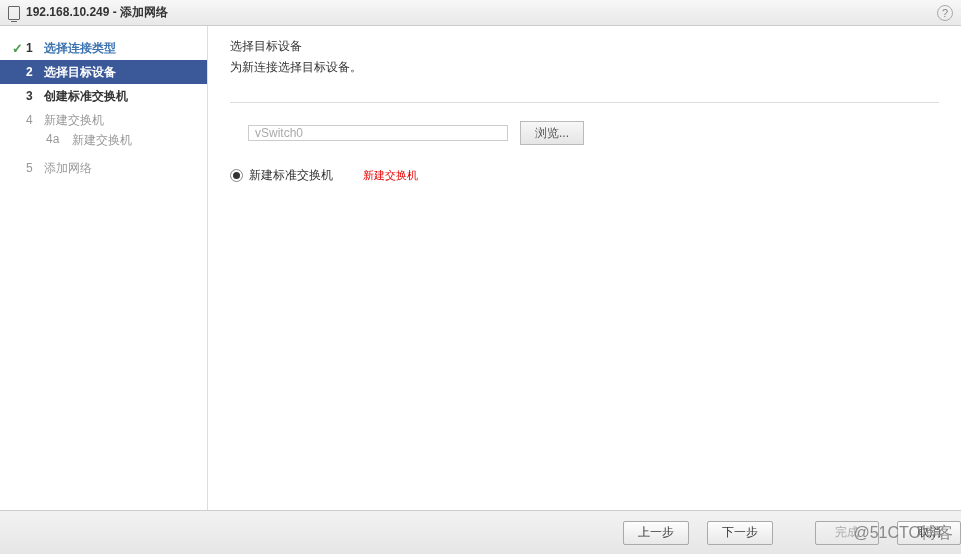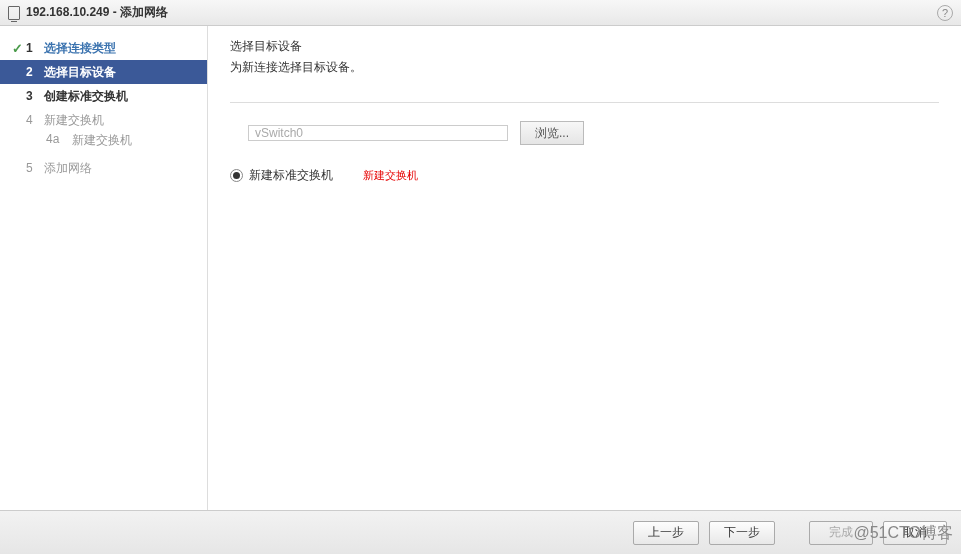--- a/index.html
+++ b/index.html
@@ -152,22 +152,22 @@
     }
     .footer {
       position: absolute;
       bottom: 0; left: 0; right: 0;
       height: 44px;
       background: linear-gradient(#f2f2f2, #e6e6e6);
       border-top: 1px solid #ccc;
       display: flex;
       justify-content: flex-end;
       align-items: center;
-      padding-right: 14px;
-      gap: 10px;
+      padding-right: 0;
+      gap: 18px;
     }
     .footer-btn {
       height: 24px;
       min-width: 64px;
       padding: 0 14px;
       background: linear-gradient(#fdfdfd, #e8e8e8);
       border: 1px solid #aaa;
       border-radius: 2px;
       color: #333;
       cursor: pointer;

